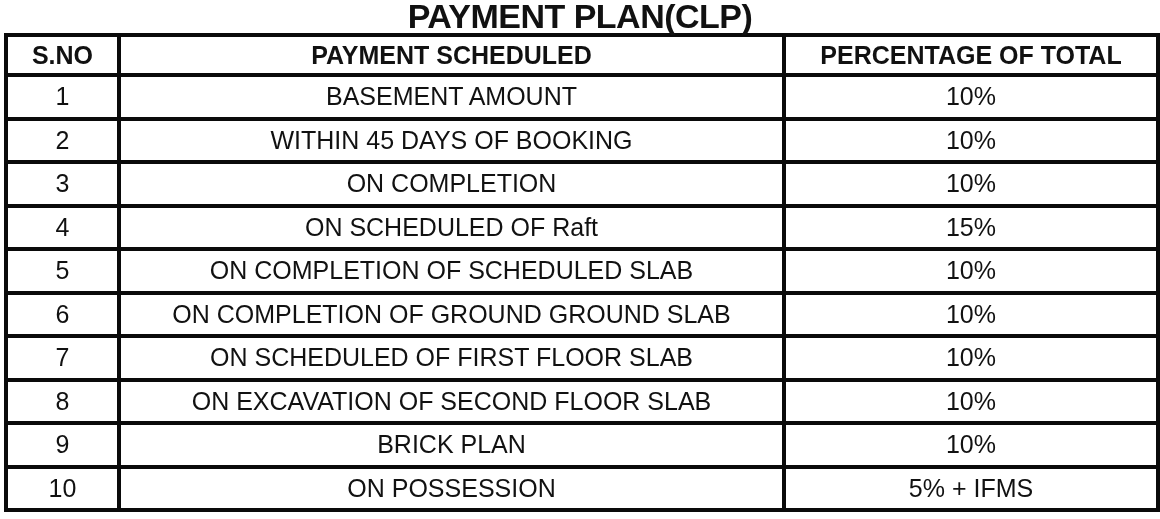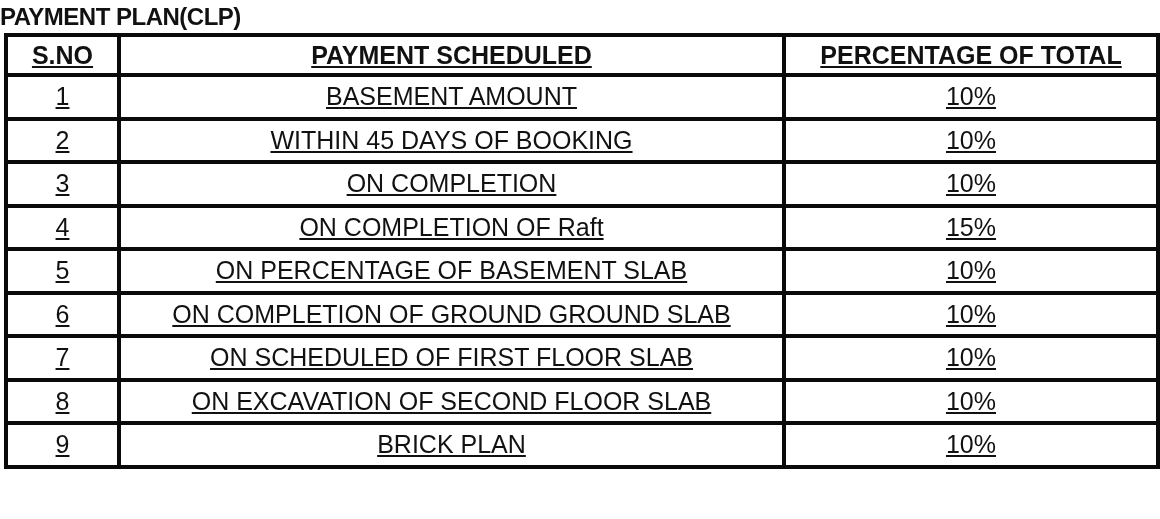--- a/index.html
+++ b/index.html
@@ -8,43 +8,43 @@
   }
   body {
     width: 1160px;
     height: 519px;
     background: #ffffff;
     color: #111111;
     font-family: "Liberation Sans", sans-serif;
     overflow: hidden;
   }
   .title {
+    text-align: center;
     font-weight: bold;
-    font-size: 24px;
+    font-size: 34px;
     line-height: 33px;
     height: 33px;
     letter-spacing: -0.5px;
   }
   table.payment-table {
     border-collapse: collapse;
     table-layout: fixed;
     width: 1152px;
     margin-left: 4px;
   }
   col.c0 { width: 113px; }
   col.c1 { width: 665px; }
   col.c2 { width: 374px; }
   th, td {
     border: 4px solid #0a0a0a;
     text-align: center;
     vertical-align: middle;
     white-space: nowrap;
     overflow: hidden;
     padding: 0;
-    text-decoration: underline;
   }
   th {
     font-size: 25px;
     font-weight: bold;
     height: 36px;
   }
   td {
     font-size: 25px;
     font-weight: normal;
     height: 39.5px;
@@ -79,26 +79,26 @@
         <td>WITHIN 45 DAYS OF BOOKING</td>
         <td>10%</td>
       </tr>
       <tr>
         <td>3</td>
         <td>ON COMPLETION</td>
         <td>10%</td>
       </tr>
       <tr>
         <td>4</td>
-        <td>ON COMPLETION OF Raft</td>
+        <td>ON SCHEDULED OF Raft</td>
         <td>15%</td>
       </tr>
       <tr>
         <td>5</td>
-        <td>ON PERCENTAGE OF BASEMENT SLAB</td>
+        <td>ON COMPLETION OF SCHEDULED SLAB</td>
         <td>10%</td>
       </tr>
       <tr>
         <td>6</td>
         <td>ON COMPLETION OF GROUND GROUND SLAB</td>
         <td>10%</td>
       </tr>
       <tr>
         <td>7</td>
         <td>ON SCHEDULED OF FIRST FLOOR SLAB</td>
@@ -107,14 +107,19 @@
       <tr>
         <td>8</td>
         <td>ON EXCAVATION OF SECOND FLOOR SLAB</td>
         <td>10%</td>
       </tr>
       <tr>
         <td>9</td>
         <td>BRICK PLAN</td>
         <td>10%</td>
       </tr>
+      <tr>
+        <td>10</td>
+        <td>ON POSSESSION</td>
+        <td>5% + IFMS</td>
+      </tr>
     </tbody>
 </table>
 
 </body></html>

